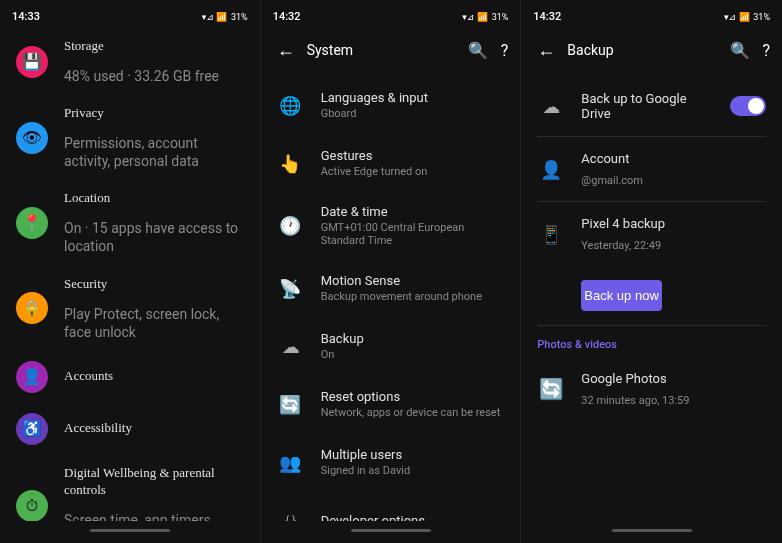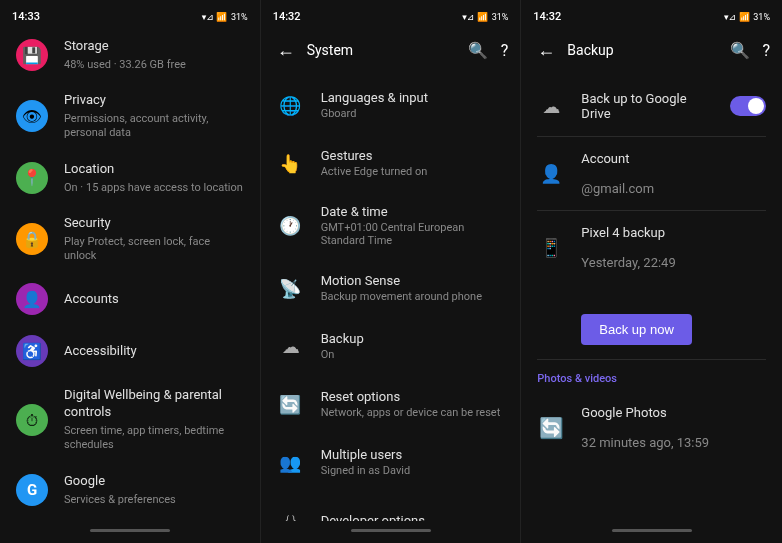--- a/index.html
+++ b/index.html
@@ -64,25 +64,26 @@
       justify-content: center;
       flex-shrink: 0;
       font-size: 16px;
     }
     .settings-text { flex: 1; }
     .settings-title {
       color: #e0e0e0;
       font-size: 13px;
       font-weight: 400;
       line-height: 1.3;
+      font-family: Liberation Serif, serif;
     }
     .settings-sub {
       color: #888;
-      font-size: 11px;
-      margin-top: 3px;
+      font-size: 14px;
+      margin-top: 12px;
       line-height: 1.3;
     }
     .nav-bar {
       height: 22px;
       display: flex;
       justify-content: center;
       align-items: center;
       padding-bottom: 4px;
     }
     .nav-pill {
@@ -174,22 +175,22 @@
       font-size: 18px;
       flex-shrink: 0;
     }
     .backup-text { flex: 1; }
     .backup-title {
       color: #e0e0e0;
       font-size: 13px;
     }
     .backup-sub {
       color: #888;
-      font-size: 13px;
-      margin-top: 15px;
+      font-size: 11px;
+      margin-top: 8px;
     }
     .toggle {
       width: 36px;
       height: 20px;
       background: #6c5ce7;
       border-radius: 10px;
       position: relative;
       cursor: pointer;
     }
     .toggle::after {
@@ -211,24 +212,24 @@
       color: #7b68ee;
       font-size: 11px;
       padding: 12px 16px 6px;
       font-weight: 500;
     }
     .back-now-btn {
       background: #6c5ce7;
       color: #fff;
       border: none;
       border-radius: 4px;
-      padding: 8px 18px;
+      padding: 8px 3px;
       font-size: 13px;
       cursor: pointer;
-      margin-top: 20px;
+      margin-top: 4px;
     }
 
     
     .ic-storage { background: #e91e63; }
     .ic-privacy { background: #2196f3; }
     .ic-location { background: #4caf50; }
     .ic-security { background: #ff9800; }
     .ic-accounts { background: #9c27b0; }
     .ic-accessibility { background: #673ab7; }
     .ic-wellbeing { background: #4caf50; }

